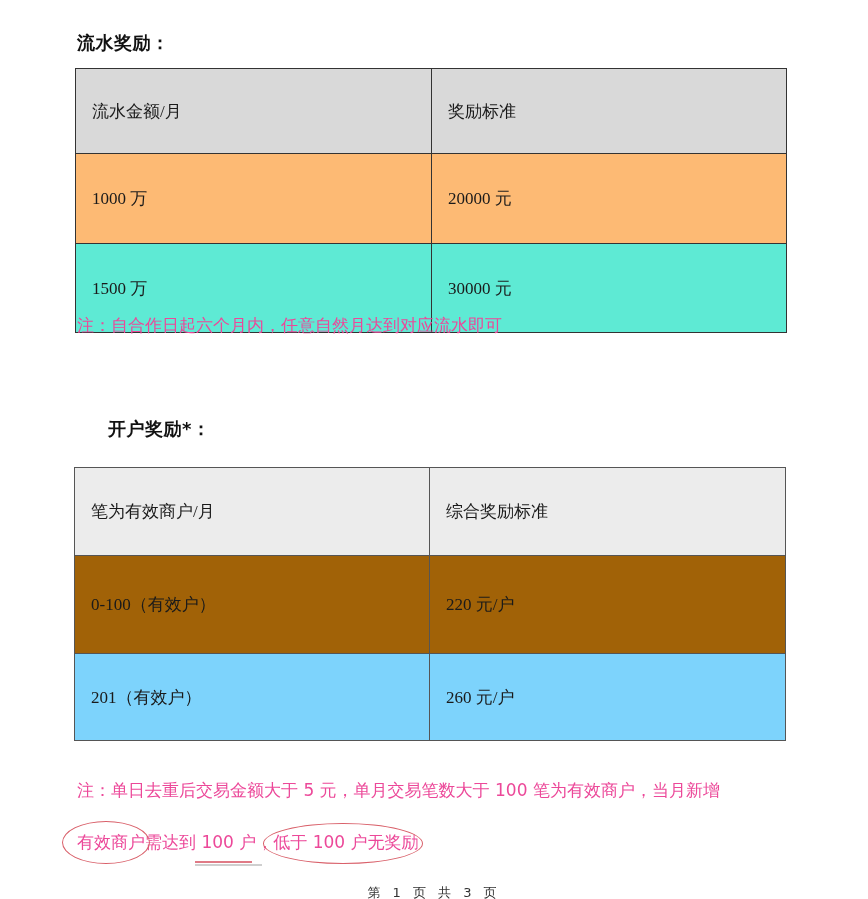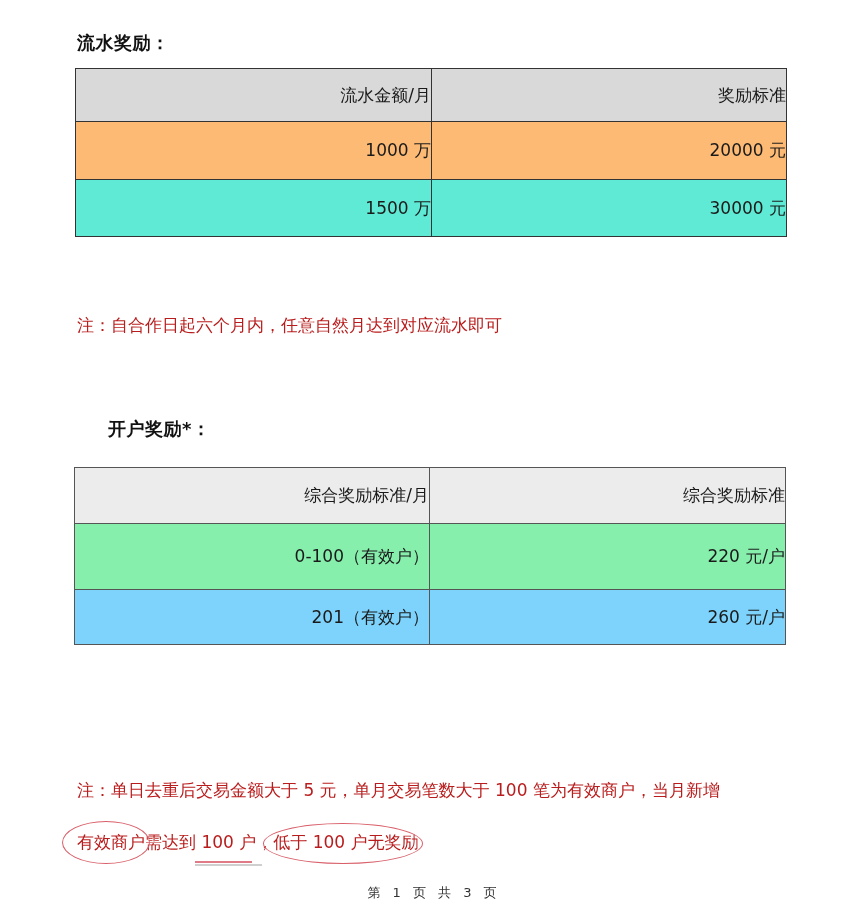--- a/index.html
+++ b/index.html
@@ -2,35 +2,35 @@
 <html><head>
   <meta charset="utf-8">
   <style>
     html, body { margin: 0; padding: 0; background: #ffffff; }
     body { width: 868px; height: 899px; position: relative; overflow: hidden;
            font-family: "DejaVu Sans", "Liberation Sans", sans-serif; color: #1a1a1a; }
     .heading { position: absolute; left: 77px; font-size: 18px; font-weight: bold; color: #111; letter-spacing: 0.5px; }
     .h1 { top: 31px; }
     .h2 { top: 417px; margin-left: 31px; }
     table { position: absolute; border-collapse: collapse; table-layout: fixed; }
-    td { border: 1.3px solid #333; text-align: right; font-size: 17px; color: #1a1a1a; padding: 0; }
+    td { border: 1.3px solid #333; text-align: left; font-size: 17px; color: #1a1a1a; padding: 16px; font-family: Liberation Serif, serif; }
     .t1 { left: 75px; top: 68px; width: 711px; }
     .t1 col.c1 { width: 356px; } .t1 col.c2 { width: 355px; }
     .t1 tr.hdr td { background: #d9d9d9; height: 52px; }
     .t1 tr.r0 td { background: #ffffff; height: 57px; }
     .t1 tr.r1 td { background: #fdba74; height: 57px; }
     .t1 tr.r2 td { background: #5eead4; height: 56px; }
     .t2 { left: 74px; top: 467px; width: 711px; }
     .t2 col.c1 { width: 355px; } .t2 col.c2 { width: 356px; }
     .t2 td { border-color: #555; }
     .t2 tr.hdr td { background: #ececec; height: 55px; }
-    .t2 tr.r0 td { background: #86efac; height: 65px; }
+    .t2 tr.r0 td { background: #a16207; height: 65px; }
     .t2 tr.r1 td { background: #ececec; height: 65px; }
     .t2 tr.r2 td { background: #7dd3fc; height: 54px; }
-    .note { position: absolute; left: 77px; font-size: 17px; color: #b91c1c; white-space: nowrap; }
+    .note { position: absolute; left: 77px; font-size: 17px; color: #ec4899; white-space: nowrap; }
     .n1 { top: 314px; }
     .n2a { top: 779px; }
     .n2b { top: 831px; }
     .circ { position: relative; display: inline-block; }
     .circ::before { content: ""; position: absolute; border: 1px solid #d9606a; border-radius: 50%; }
     .circ.a::before { left: -15px; top: -10px; right: -5px; bottom: -10px; }
     .circ.b::before { left: -10px; top: -8px; right: -4px; bottom: -10px; }
     .uline { position: relative; display: inline-block; }
     .uline::after { content: ""; position: absolute; left: -6px; right: 4px; bottom: -9px; height: 2px; background: #e07a86; }
     .uline::before { content: ""; position: absolute; left: -6px; right: -6px; bottom: -12px; height: 2px; background: #cfcfcf; }
@@ -66,21 +66,21 @@
 
 <div class="heading h2">开户奖励*：</div>
 
 <table class="t2">
   <colgroup>
       <col class="c1">
       <col class="c2">
     </colgroup>
   <tbody>
       <tr class="hdr">
-    <td>综合奖励标准/月</td>
+    <td>笔为有效商户/月</td>
     <td>综合奖励标准</td>
   </tr>
   <tr class="r0">
     <td>0-100（有效户）</td>
     <td>220 元/户</td>
   </tr>
   <tr class="r2">
     <td>201（有效户）</td>
     <td>260 元/户</td>
   </tr>

